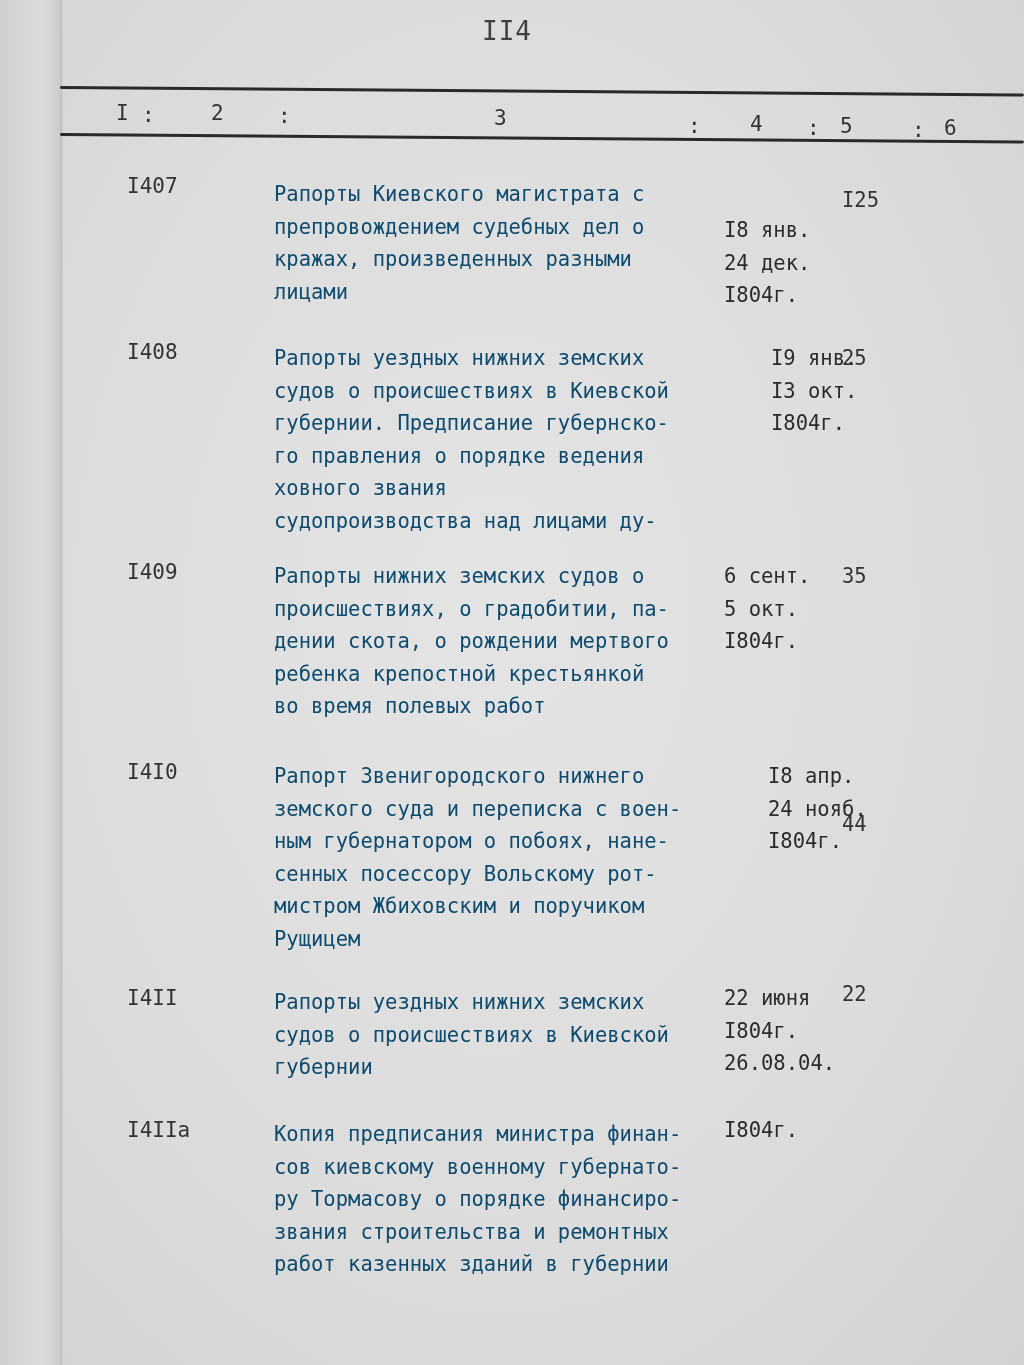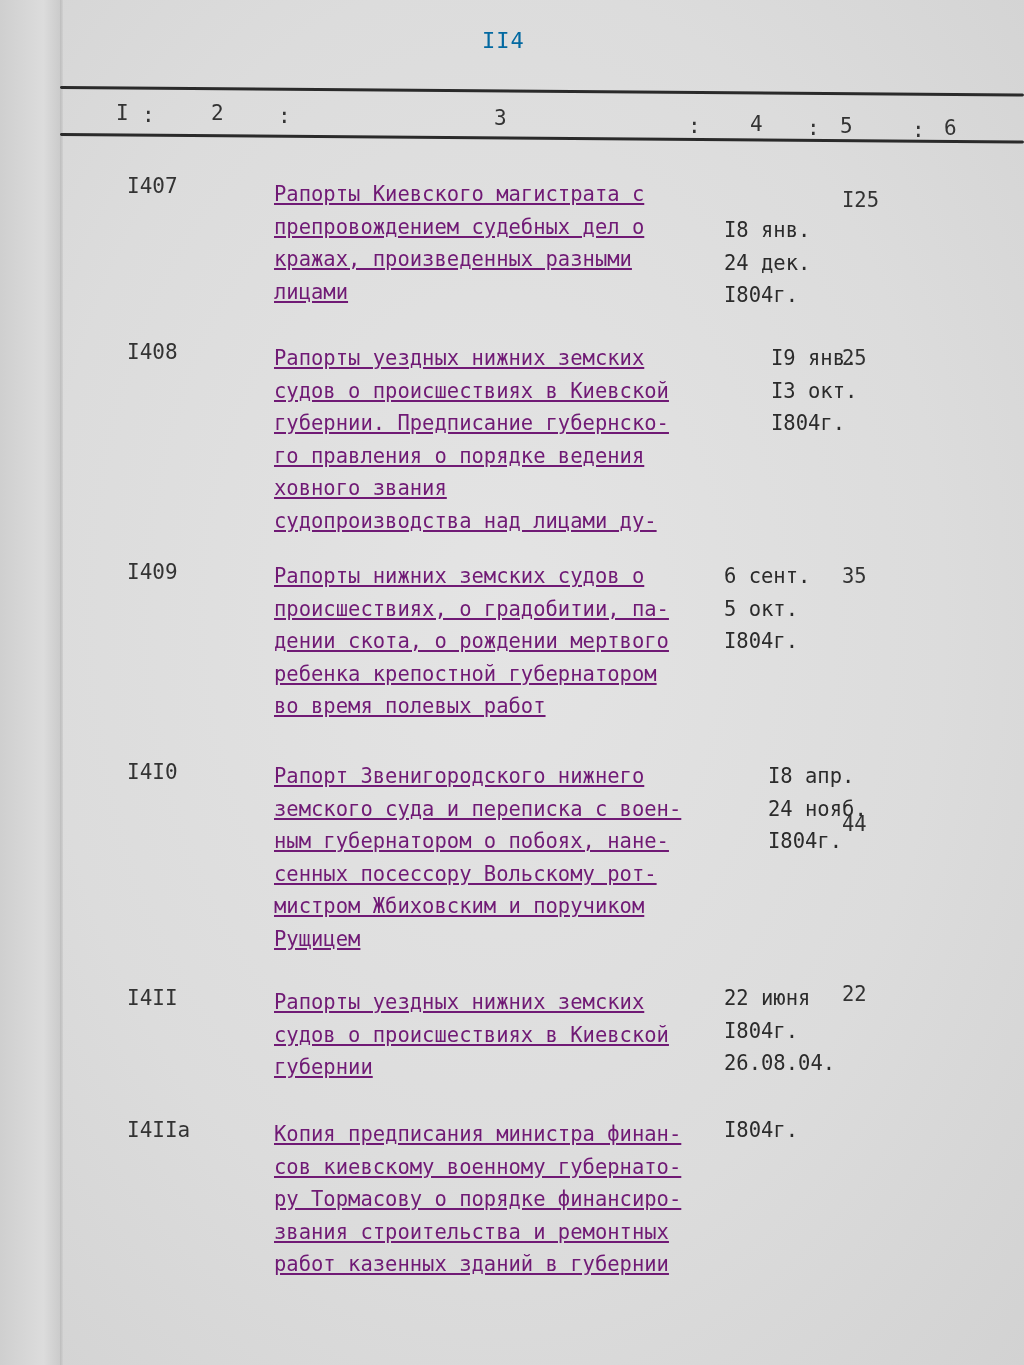--- a/index.html
+++ b/index.html
@@ -16,40 +16,40 @@
   }
   .binding-edge {
     position: absolute; left: 60px; top: 0; width: 3px; height: 1365px;
     background: linear-gradient(to right, #bdbdbd, #d0d0d0);
   }
   .page {
     position: absolute; left: 62px; top: 0; width: 962px; height: 1365px;
     background: radial-gradient(ellipse at 45% 45%, #e4e4e4 0%, #dcdcdc 60%, #d2d2d2 100%);
   }
   .page-number {
-    position: absolute; left: 482px; top: 28px;
-    font-size: 22px; letter-spacing: 1px; color: #0369a1;
+    position: absolute; left: 482px; top: 16px;
+    font-size: 26px; letter-spacing: 1px; color: #404040;
   }
   .rule {
     position: absolute; left: 60px; width: 964px; height: 3px;
     background: #2a2a2a; border-radius: 2px;
   }
   .rule.top { top: 86px; transform: rotate(0.45deg); transform-origin: left center; }
   .rule.bottom { top: 133px; transform: rotate(0.45deg); transform-origin: left center; }
   .colhead {
     position: absolute; font-size: 21px; color: #333;
   }
   .entry { position: absolute; left: 0; width: 1024px; }
   .entry .num {
     position: absolute; left: 127px; top: 0;
     font-size: 21px; color: #333;
   }
   .entry .desc {
     position: absolute; left: 274px; top: 0; width: 460px;
-    font-size: 20.5px; line-height: 32.5px; color: #701a75; text-decoration: underline;
+    font-size: 20.5px; line-height: 32.5px; color: #0c4a6e;
   }
   .entry .desc div { white-space: nowrap; }
   .entry .dates {
     position: absolute; left: 724px; top: 0;
     font-size: 20.5px; line-height: 32.5px; color: #2b2b2b;
   }
   .entry .dates div { white-space: nowrap; }
   .entry .sheets {
     position: absolute; left: 842px; top: 0;
     font-size: 20.5px; color: #333;
@@ -114,21 +114,21 @@
   </div>
   <span class="sheets" style="top:6px;">25</span>
 </div>
 
 <div class="entry" style="top:560px;">
   <span class="num">I409</span>
   <div class="desc" style="top:0px;">
     <div>Рапорты нижних земских судов о</div>
     <div>происшествиях, о градобитии, па-</div>
     <div>дении скота, о рождении мертвого</div>
-    <div>ребенка крепостной губернатором</div>
+    <div>ребенка крепостной крестьянкой</div>
     <div>во время полевых работ</div>
   </div>
   <div class="dates" style="top:0px;">
     <div>6 сент.</div>
     <div>5 окт.</div>
     <div>I804г.</div>
   </div>
   <span class="sheets" style="top:4px;">35</span>
 </div>
 

